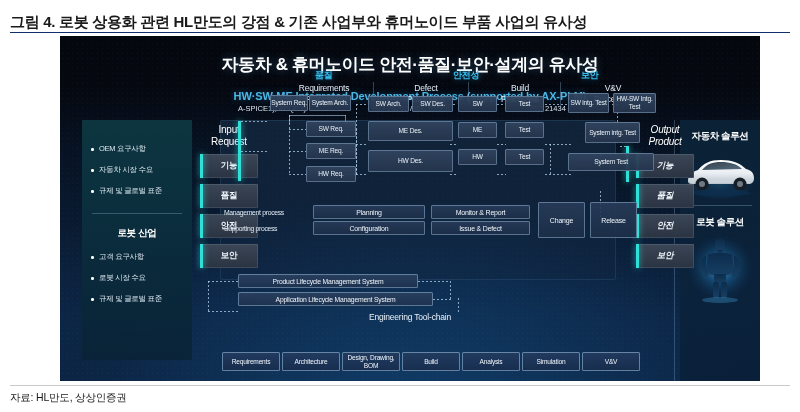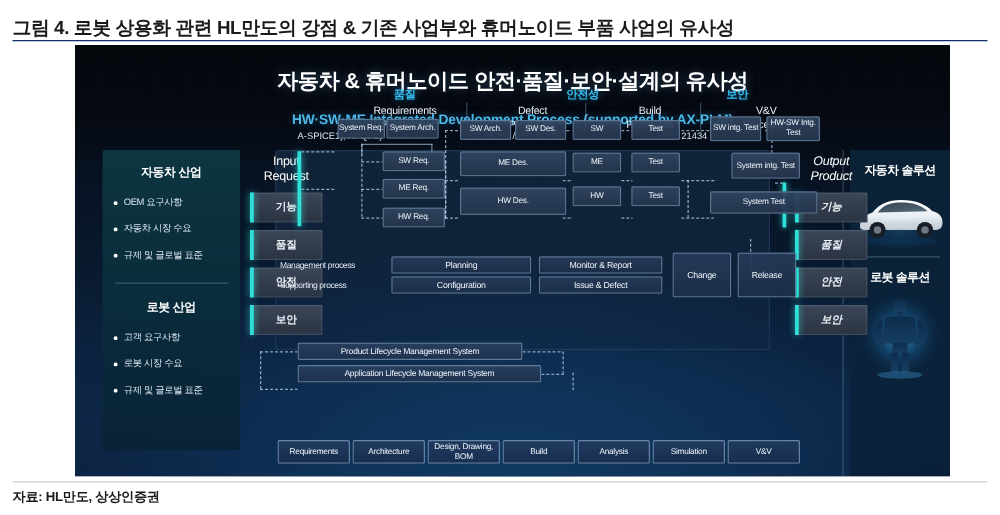--- a/index.html
+++ b/index.html
@@ -12,21 +12,21 @@
   .fig-caption{
     position:absolute;left:10px;top:13px;width:780px;
     font-size:15px;font-weight:bold;color:#1a1a1a;letter-spacing:-0.3px;
     white-space:nowrap;
   }
   .cap-rule{position:absolute;left:10px;top:32px;width:780px;height:1px;background:#0f2e6b;}
   
   .src-rule{position:absolute;left:10px;top:385px;width:780px;height:1px;background:#c9c9c9;}
   .source{
     position:absolute;left:10px;top:391px;
-    font-size:10.5px;font-weight:bold;color:#1a1a1a;letter-spacing:-0.2px;text-align:right;
+    font-size:10.5px;font-weight:normal;color:#1a1a1a;letter-spacing:-0.2px;text-align:right;
   }
   
   .slide{
     position:absolute;left:60px;top:36px;width:700px;height:345px;
     background:
       radial-gradient(ellipse 70% 90% at 50% 105%, #103a63 0%, rgba(16,58,99,0) 62%),
       radial-gradient(ellipse 120% 80% at 50% 100%, #0d2c50 0%, rgba(13,44,80,0) 70%),
       linear-gradient(180deg,#04070c 0%,#05080f 14%,#071324 34%,#0a1c33 60%,#0c2240 82%,#0b1f3b 100%);
     overflow:hidden;
   }
@@ -180,21 +180,20 @@
   <div class="slide-sub">HW·SW·ME Integrated Development Process (supported by AX-PLM)</div>
 
   <div class="std-row">
     <span class="std std-1">A-SPICE1), APQP2)</span>
     <span class="std std-2">ISO 26262 / IEC 61508</span>
     <span class="std std-3">ISO 21434</span>
   </div>
 
   <div class="panel-left">
     <div style="padding-top:12px;">
-      <div class="ind-head">자동차 산업</div>
       <ul class="ind-list" style="margin-top:11px;">
         <li>OEM 요구사항</li>
         <li style="margin-top:9px;">자동차 시장 수요</li>
         <li style="margin-top:9px;">규제 및 글로벌 표준</li>
       </ul>
     </div>
     <div class="ind-div" style="margin-top:16px;"></div>
     <div style="padding-top:13px;">
       <div class="ind-head">로봇 산업</div>
       <ul class="ind-list" style="margin-top:11px;">
@@ -329,20 +328,21 @@
   <div class="ibox" style="left:178px;top:238px;width:180px;height:14px;">Product Lifecycle Management System</div>
   <div class="ibox" style="left:178px;top:256px;width:195px;height:14px;">Application Lifecycle Management System</div>
   <div class="conn dash-h" style="left:148px;top:245px;width:30px;"></div>
   <div class="conn dash-v" style="left:148px;top:245px;height:30px;"></div>
   <div class="conn dash-h" style="left:148px;top:275px;width:30px;"></div>
   <div class="conn dash-h" style="left:358px;top:245px;width:32px;"></div>
   <div class="conn dash-v" style="left:390px;top:245px;height:18px;"></div>
   <div class="conn dash-h" style="left:373px;top:263px;width:18px;"></div>
   <div class="conn dash-v" style="left:398px;top:262px;height:14px;"></div>
 
+  <div class="sec-title" style="top:276px;">Engineering Tool-chain</div>
 
   <div class="tbox" style="left:162px;top:316px;width:58px;">Requirements</div>
   <div class="tbox" style="left:222px;top:316px;width:58px;">Architecture</div>
   <div class="tbox" style="left:282px;top:316px;width:58px;">Design, Drawing, BOM</div>
   <div class="tbox" style="left:342px;top:316px;width:58px;">Build</div>
   <div class="tbox" style="left:402px;top:316px;width:58px;">Analysis</div>
   <div class="tbox" style="left:462px;top:316px;width:58px;">Simulation</div>
   <div class="tbox" style="left:522px;top:316px;width:58px;">V&amp;V</div>
 
   <div class="vline"></div>

